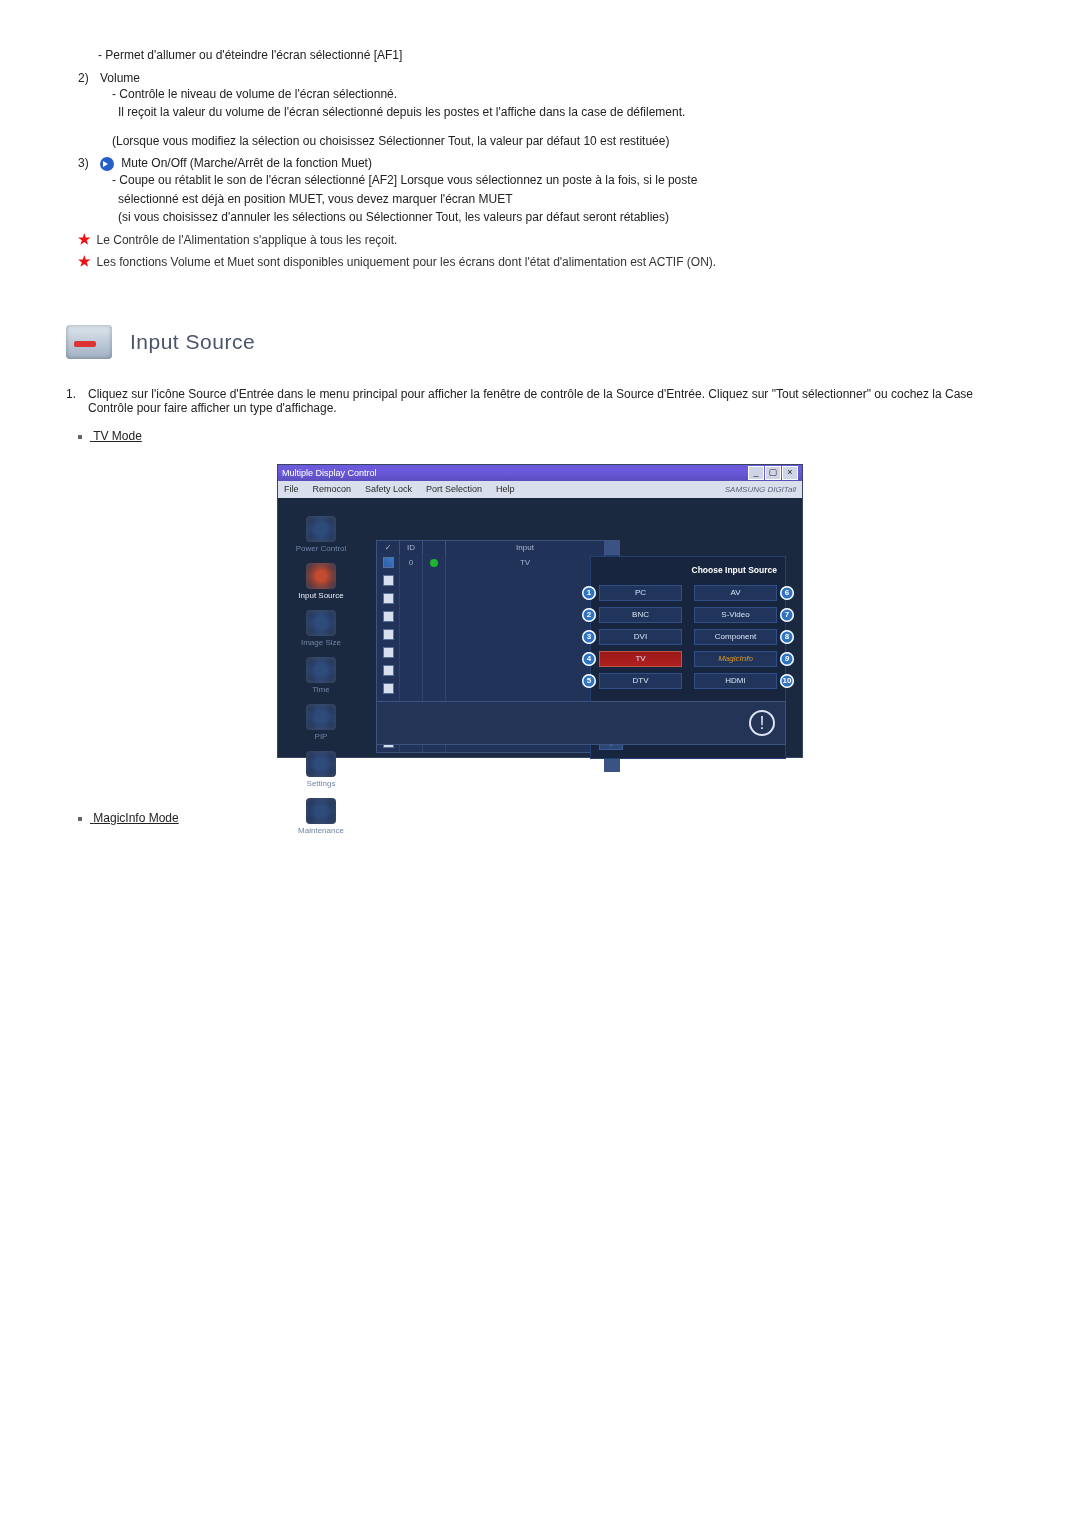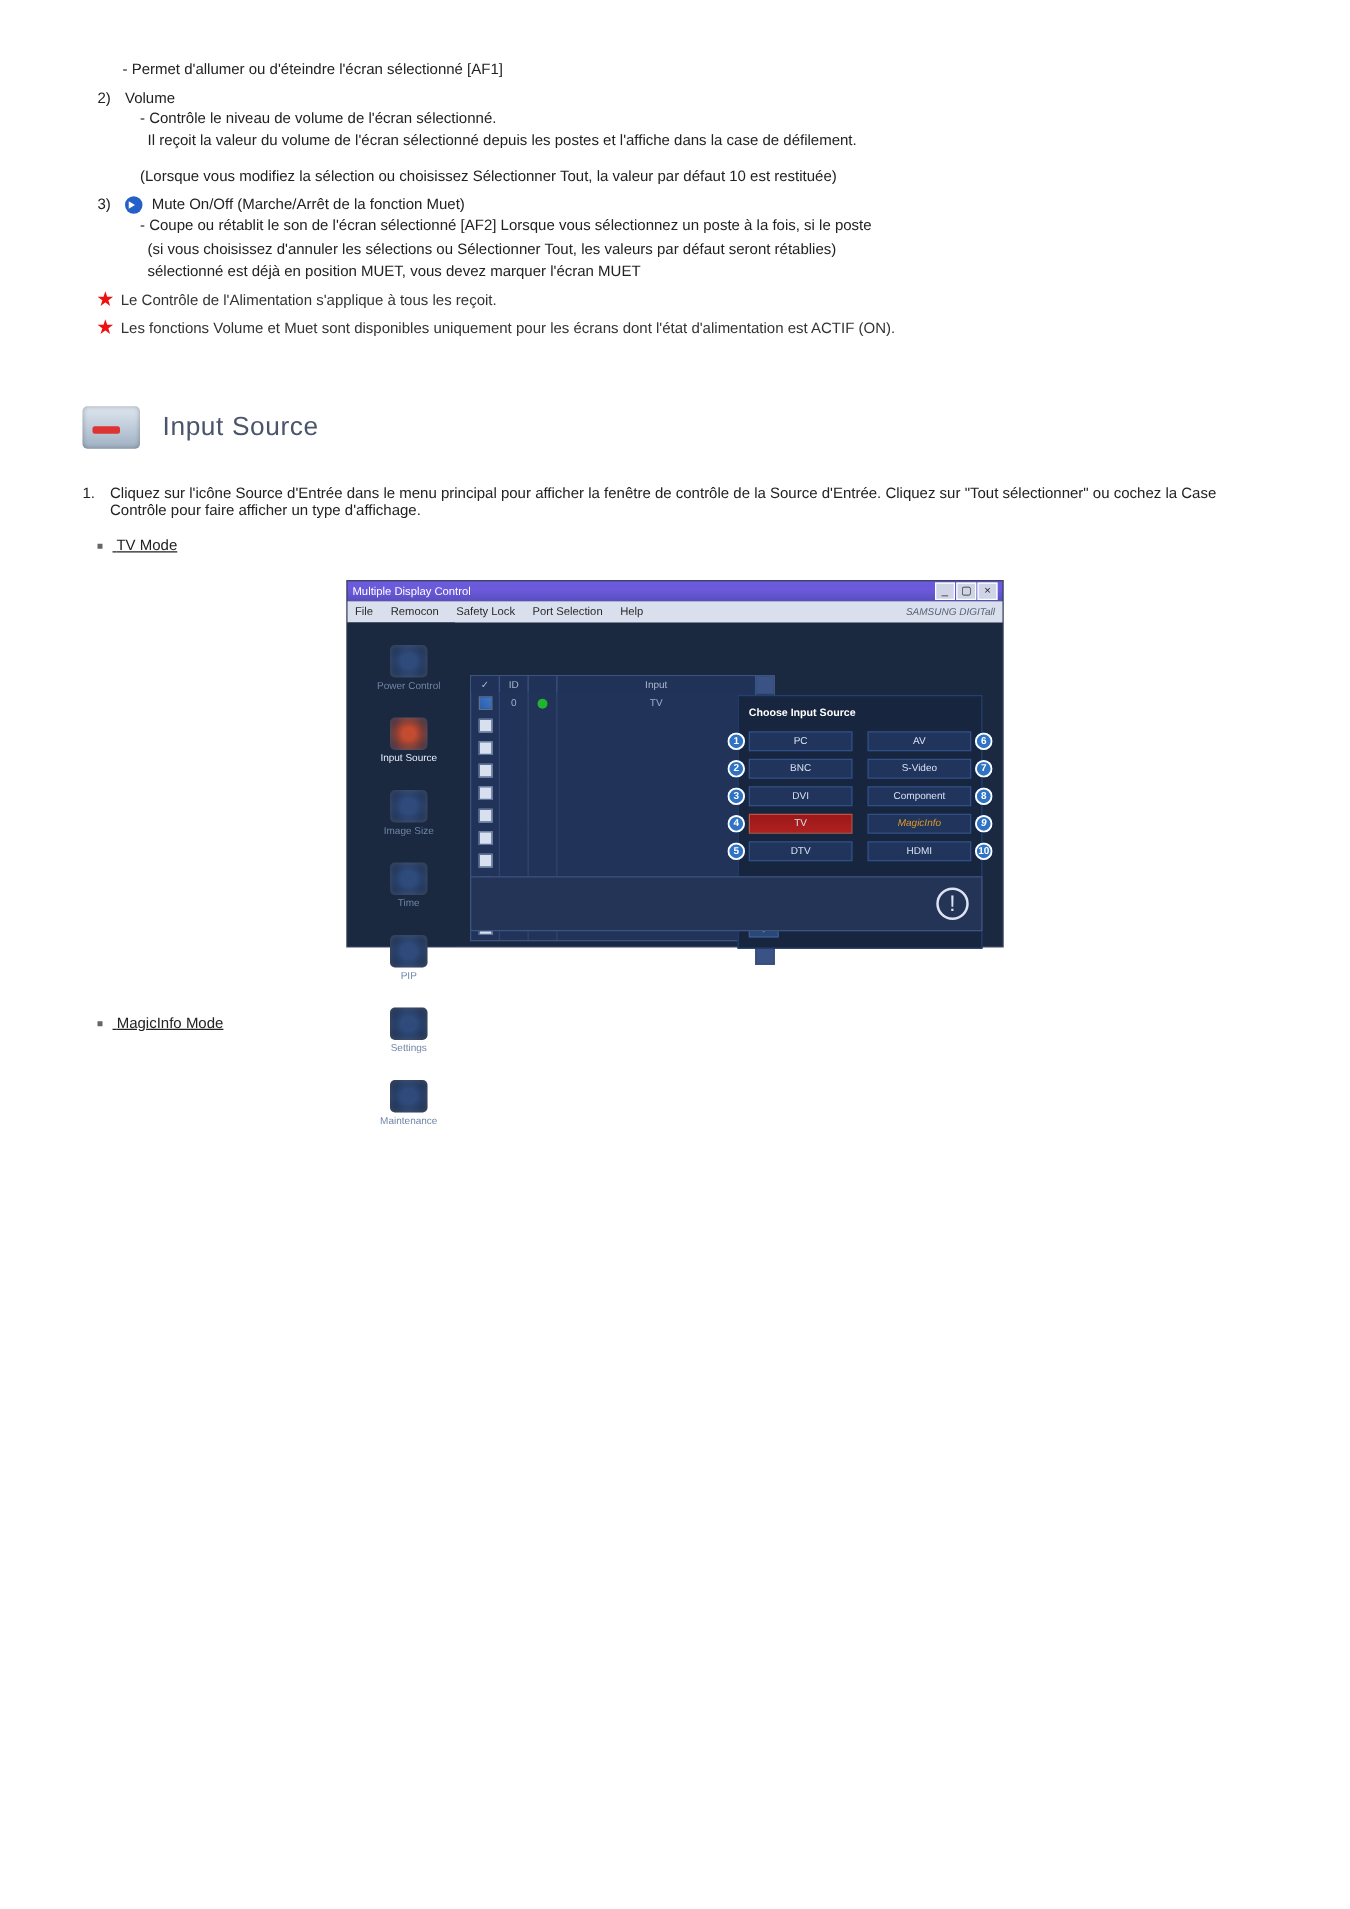--- a/index.html
+++ b/index.html
@@ -65,21 +65,21 @@
     width:14px;height:12px;background:#cfd4e6;border:1px solid #fff;
     color:#222;font-size:9px;line-height:10px;text-align:center;margin-left:1px;
   }
   .menubar{
     height:17px;background:#d9dfec;display:flex;align-items:center;padding:0 6px;
     color:#2a2a2a;font-size:9px;gap:14px;position:relative;
   }
   .menubar .brand{margin-left:auto;font-style:italic;color:#5a6378;font-size:8px;}
   .sidebar{
     position:absolute;left:0;top:33px;bottom:0;width:86px;background:#1a2840;
-    display:flex;flex-direction:column;align-items:flex-end;padding-top:18px;gap:21px;
+    display:flex;flex-direction:column;align-items:center;padding-top:18px;gap:10px;
   }
   .side-item{
     width:74px;text-align:center;color:#6f86a6;font-size:8px;
   }
   .side-item .icon{
     width:30px;height:26px;margin:0 auto 2px;border-radius:4px;
     background:radial-gradient(circle,#2f4b7b 30%,#17253f);
     box-shadow:inset 0 0 6px rgba(255,255,255,.2);
   }
   .side-item.selected{color:#e9eefb;}
@@ -112,21 +112,21 @@
     position:absolute;left:12px;top:42px;margin-left:228px;width:14px;height:230px;
     background:#2b3c5e;border:1px solid #3c5480;
   }
   .scroll-thumb .btn{height:14px;background:#3b5384;}
   .scroll-thumb .btn:last-child{position:absolute;bottom:0;left:0;right:0;}
   .panel{
     position:absolute;right:16px;top:58px;width:178px;
     border:1px solid #234170;background:#17253f;padding:8px;
     color:#d2ddf2;font-size:8px;
   }
-  .panel-title{color:#fff;font-weight:bold;font-size:8.5px;text-align:left;margin-bottom:10px;}
+  .panel-title{color:#fff;font-weight:bold;font-size:8.5px;text-align:right;margin-bottom:10px;}
   .src-grid{display:grid;grid-template-columns:1fr 1fr;gap:6px 12px;}
   .src-btn{height:14px;background:#20345c;border:1px solid #2f4f86;text-align:center;line-height:14px;font-size:8px;color:#d8e2f5;position:relative;}
   .src-btn.sel{background:linear-gradient(#9b1818,#b02020);border-color:#b54;}
   .src-btn.magic{color:#d92;font-style:italic;}
   .badge{
     position:absolute;width:14px;height:14px;border-radius:50%;background:#2f73c2;color:#fff;
     font-size:8px;font-weight:bold;line-height:14px;text-align:center;
     box-shadow:0 0 0 1.5px #fff inset;
   }
   .ch-block{margin-top:21px;text-align:center;}
@@ -162,22 +162,22 @@
       <div class="bullet-line" style="margin-left:12px;margin-top:10px">(Lorsque vous modifiez la sélection ou choisissez Sélectionner Tout, la valeur par défaut 10 est restituée)</div>
     </div>
   </div>
 
   <div class="num-item indent-1">
     <div class="num">3)</div>
     <div class="body">
       <span class="speaker-icon"></span>
       <span>Mute On/Off (Marche/Arrêt de la fonction Muet)</span>
       <div class="bullet-line" style="margin-left:12px">- Coupe ou rétablit le son de l'écran sélectionné [AF2] Lorsque vous sélectionnez un poste à la fois, si le poste</div>
+      <div class="bullet-line" style="margin-left:18px">sélectionné est déjà en position MUET, vous devez marquer l'écran MUET</div>
       <div class="bullet-line" style="margin-left:18px">(si vous choisissez d'annuler les sélections ou Sélectionner Tout, les valeurs par défaut seront rétablies)</div>
-      <div class="bullet-line" style="margin-left:18px">sélectionné est déjà en position MUET, vous devez marquer l'écran MUET</div>
     </div>
   </div>
 
   <div class="star-line indent-1">
     <span class="star">★</span>
     <span class="txt">Le Contrôle de l'Alimentation s'applique à tous les reçoit.</span>
   </div>
   <div class="star-line indent-1">
     <span class="star">★</span>
     <span class="txt">Les fonctions Volume et Muet sont disponibles uniquement pour les écrans dont l'état d'alimentation est ACTIF (ON).</span>

